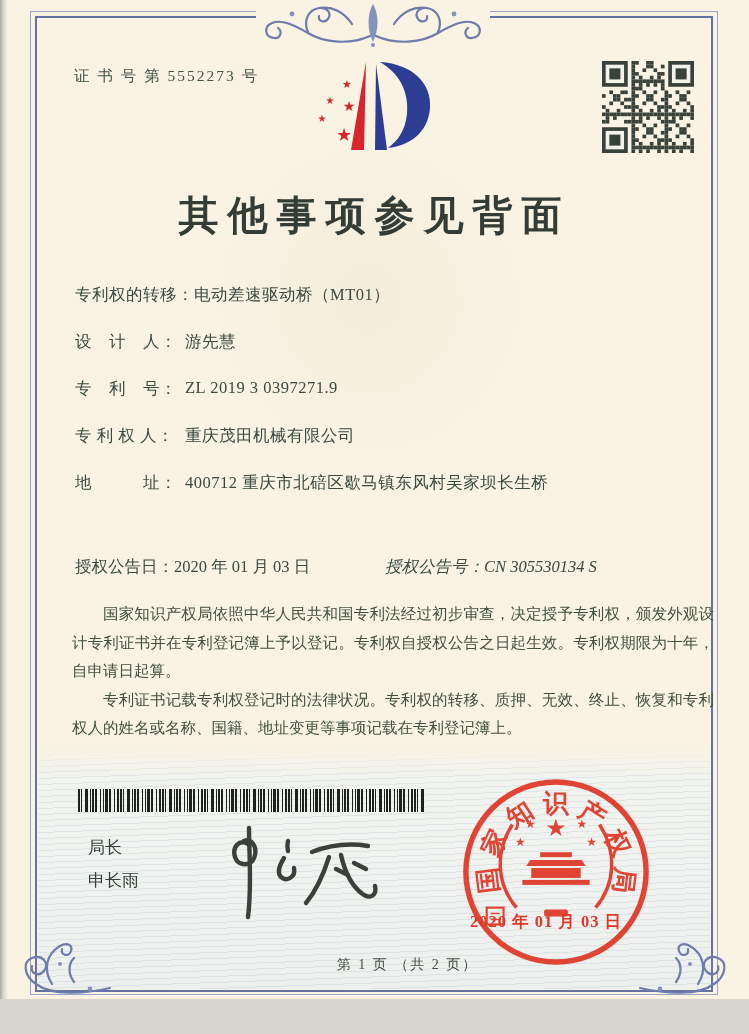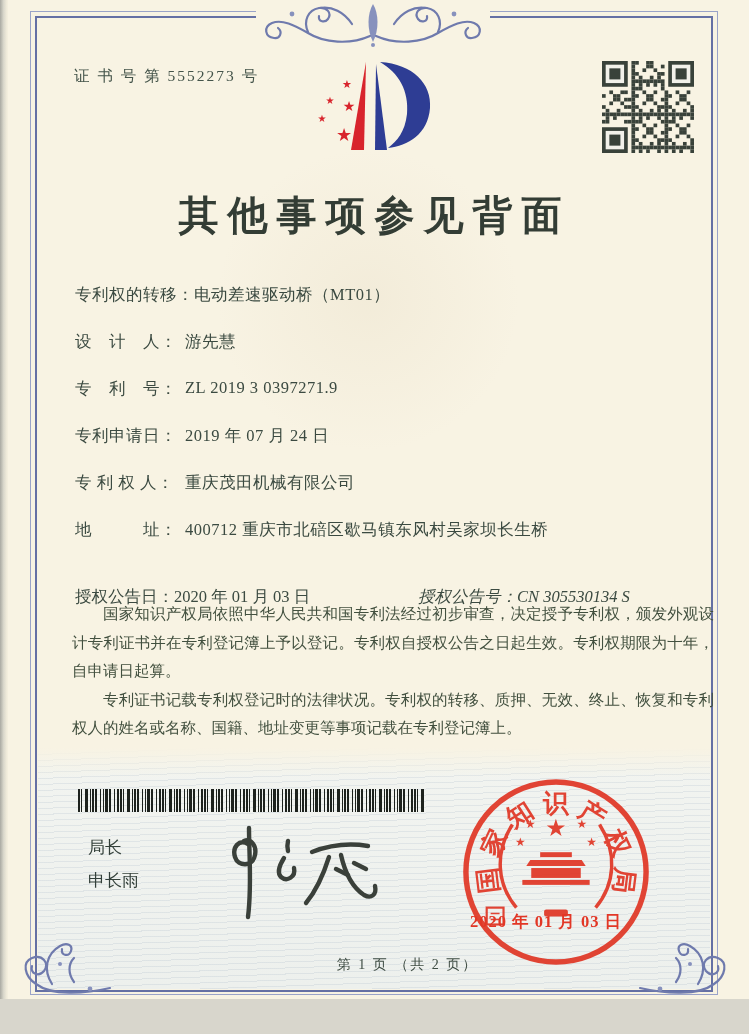--- a/index.html
+++ b/index.html
@@ -29,21 +29,21 @@
   
   .cert-no{left:74px;top:66px;font-size:15.5px;letter-spacing:2px;color:#44544a;}
   .logo{left:300px;top:46px;}
   .qr{left:602px;top:61px;}
   .title{left:0;top:188px;width:749px;text-align:center;
     font-size:40px;font-weight:bold;letter-spacing:9px;color:#333d35;}
   
   .fields{left:75px;top:284px;width:640px;font-size:16.5px;color:#3b4a41;}
   .field-row{height:47px;display:flex;align-items:flex-start;letter-spacing:0.5px;}
   .field-label{display:inline-block;min-width:110px;white-space:pre;}
-  .grant-row{left:75px;top:586px;width:640px;display:flex;font-size:16.5px;color:#3b4a41;gap:33px;}
+  .grant-row{left:75px;top:556px;width:640px;display:flex;font-size:16.5px;color:#3b4a41;}
   .grant-first{width:310px;white-space:pre;}
   .grant-second{white-space:pre;font-style:italic;}
   
   .body-text{left:72px;top:600px;width:642px;color:#42503f;font-size:15.5px;
     line-height:28.5px;text-align:justify;}
   .body-text p{margin:0;text-indent:2em;}
   
   .barcode{left:78px;top:789px;}
   .signer-role{left:88px;top:836px;font-size:17px;color:#33403a;font-family:"Liberation Sans","DejaVu Sans",sans-serif;}
   .signer-name{left:88px;top:869px;font-size:17px;color:#33403a;font-family:"Liberation Sans","DejaVu Sans",sans-serif;}
@@ -353,24 +353,20 @@
     </div>
     <div class="field-row">
       <span class="field-label">设　计　人：</span>
       <span class="field-value">游先慧</span>
     </div>
     <div class="field-row">
       <span class="field-label">专　利　号：</span>
       <span class="field-value">ZL 2019 3 0397271.9</span>
     </div>
     <div class="field-row">
-      <span class="field-label">专利申请日：</span>
-      <span class="field-value">2019 年 07 月 24 日</span>
-    </div>
-    <div class="field-row">
       <span class="field-label">专 利 权 人：</span>
       <span class="field-value">重庆茂田机械有限公司</span>
     </div>
     <div class="field-row">
       <span class="field-label">地　　　址：</span>
       <span class="field-value">400712 重庆市北碚区歇马镇东风村吴家坝长生桥</span>
     </div>
   </div>
 
   <div class="abs grant-row">

